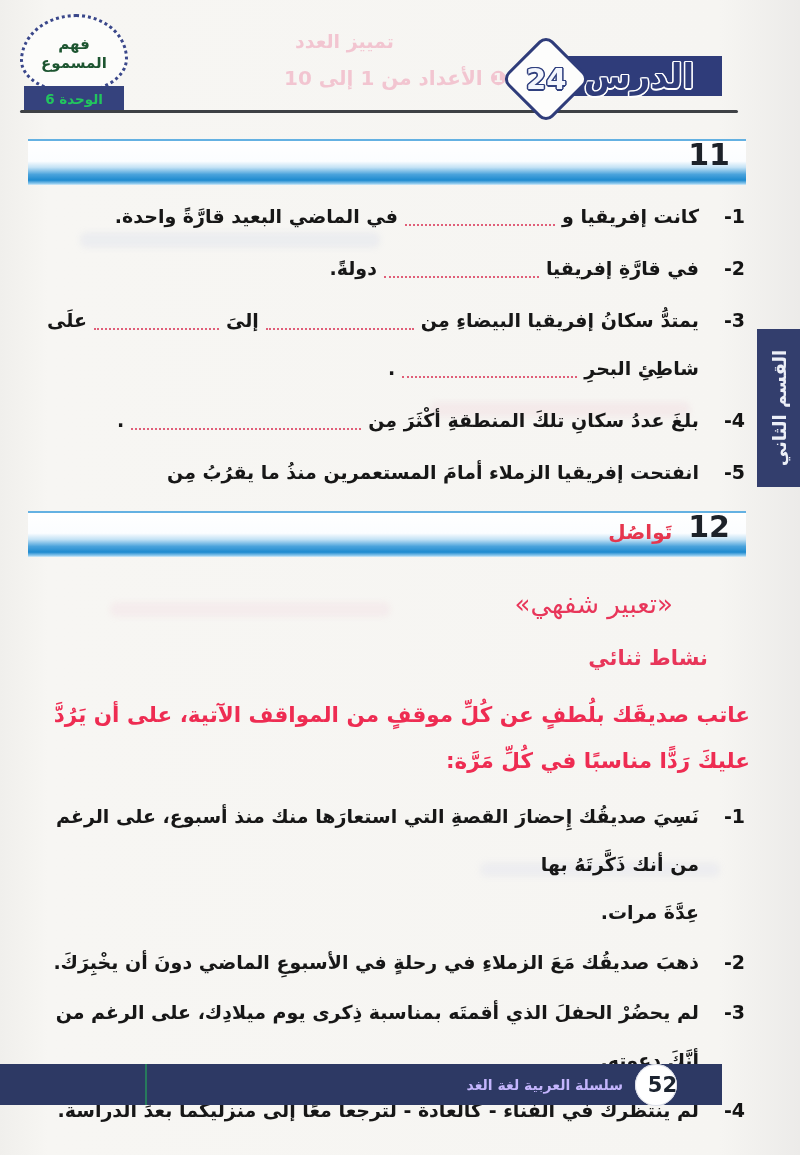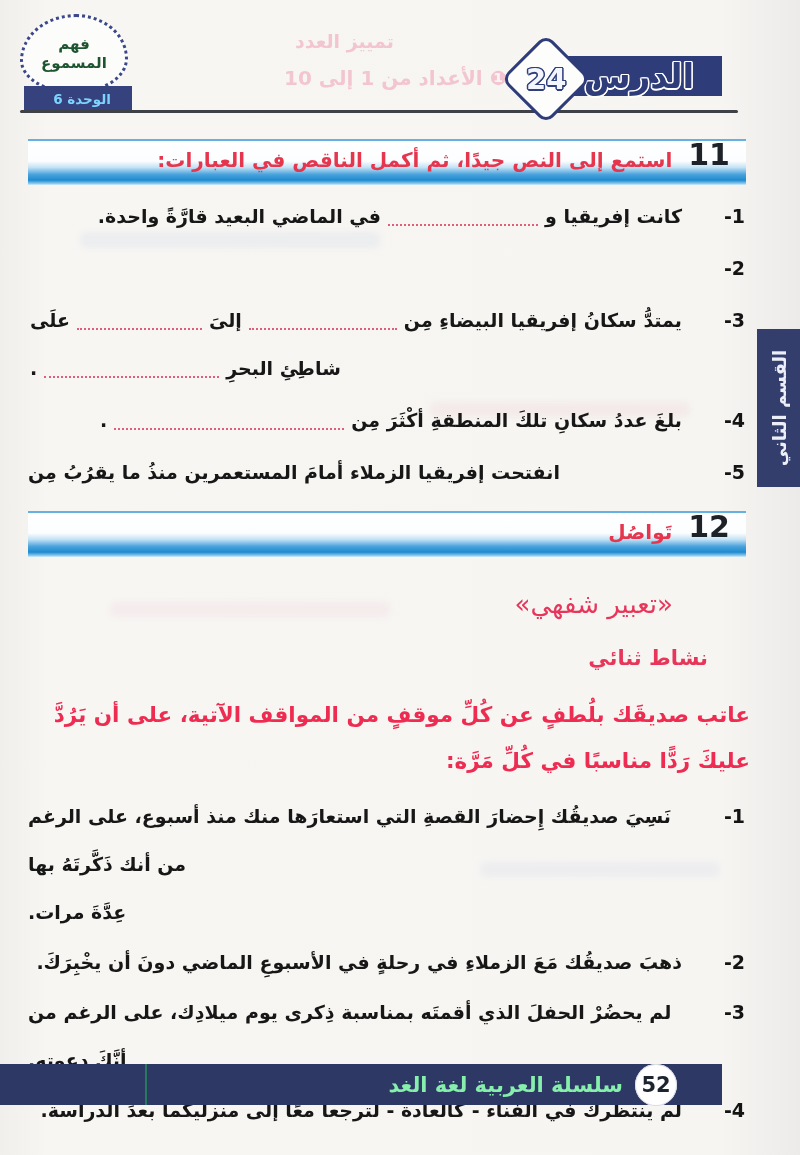--- a/index.html
+++ b/index.html
@@ -6,21 +6,21 @@
   body{width:800px;height:1155px;font-family:"DejaVu Sans",sans-serif;}
   .page{position:relative;width:800px;height:1155px;overflow:hidden;direction:rtl;
         background:linear-gradient(90deg,#f0efec 0%,#f7f6f3 6%,#f6f5f2 90%,#ecebe9 100%);}
 
   
   .badge-bubble{position:absolute;left:20px;top:14px;width:102px;height:74px;
     border:3px dotted #3a478a;border-radius:52% 48% 50% 50% / 58% 56% 44% 42%;
     background:#fcfcfa;display:flex;align-items:center;justify-content:center;
     text-align:center;color:#1d5530;font-weight:bold;font-size:15px;line-height:1.3;}
   .unit-box{position:absolute;left:24px;top:86px;width:100px;height:25px;background:#35427d;
-    color:#7dd3fc;font-size:13.5px;font-weight:bold;display:flex;align-items:center;justify-content:center;padding-left:8px;}
+    color:#22c55e;font-size:13.5px;font-weight:bold;display:flex;align-items:center;justify-content:center;}
   .lesson-bar{position:absolute;left:556px;top:56px;width:166px;height:40px;background:#2f3c7a;
     display:flex;align-items:center;justify-content:center;font-size:34px;font-weight:bold;
     color:#2f3c7a;letter-spacing:1px;
     text-shadow:-1.5px 0 #fff,1.5px 0 #fff,0 -1.5px #fff,0 1.5px #fff,-1px -1px #fff,1px 1px #fff,-1px 1px #fff,1px -1px #fff;}
   .lesson-diamond{position:absolute;left:514px;top:47px;width:58px;height:58px;background:#fdfdfc;
     border:3.5px solid #2f3c7a;border-radius:10px;transform:rotate(45deg);z-index:3;
     display:flex;align-items:center;justify-content:center;}
   .lesson-diamond span{transform:rotate(-45deg);font-size:29px;font-weight:bold;color:#f3f6fd;
     text-shadow:-1.5px 0 #30407f,1.5px 0 #30407f,0 -1.5px #30407f,0 1.5px #30407f,-1px -1px #30407f,1px 1px #30407f,-1px 1px #30407f,1px -1px #30407f;}
   .top-rule{position:absolute;left:20px;top:110px;width:718px;height:3px;background:#3e4145;border-radius:2px;}
@@ -34,41 +34,41 @@
     background:linear-gradient(180deg,#ffffff 0%,#fbfdff 46%,#c3e2f5 60%,#4aa3dc 76%,#1e8acf 89%,#93cbee 97%,#d8edf9 100%);
     display:flex;align-items:center;padding:0 16px;gap:16px;box-sizing:border-box;}
   .section-num{font-size:30px;font-weight:800;color:#1d2229;line-height:1;padding-bottom:16px;}
   .section-title{color:#e6364e;font-size:20px;font-weight:bold;padding-bottom:6px;}
 
   
   .items-list{position:absolute;right:55px;left:28px;}
   .item-row{display:flex;align-items:flex-start;margin-bottom:4px;}
   #list12 .item-row{margin-bottom:2px;}
   .item-num{flex:0 0 32px;text-align:right;font-size:19px;font-weight:bold;color:#141414;line-height:48px;direction:rtl;}
-  .item-content{font-size:19px;font-weight:bold;color:#171717;line-height:48px;text-align:left;margin-right:31px;}
+  .item-content{font-size:19px;font-weight:bold;color:#171717;line-height:48px;text-align:right;margin-right:14px;}
   .blank{display:inline-block;height:6px;border-bottom:2.2px dotted #e05e78;margin:0 7px;vertical-align:-3px;}
 
   
   .subtitle{position:absolute;right:127px;top:589px;color:#e8365a;font-size:26px;font-weight:normal;}
   .activity{position:absolute;right:92px;top:646px;color:#e8365a;font-size:21px;font-weight:bold;}
   .prompt{position:absolute;right:50px;left:45px;top:692px;font-size:21.5px;font-weight:bold;
     color:#ee2c52;line-height:46px;}
 
   
   .side-tab{position:absolute;left:757px;top:329px;width:43px;height:158px;background:#333e6d;}
   .side-tab span{position:absolute;left:50%;top:50%;transform:translate(-50%,-50%) rotate(-90deg);
     white-space:nowrap;color:#eceff7;font-size:18px;font-weight:bold;}
 
   
   .footer-bar{position:absolute;left:0;top:1064px;width:722px;height:41px;background:#2d3964;}
   .footer-green-line{position:absolute;left:145px;top:0;width:2px;height:100%;background:#27865a;opacity:.85;}
   .footer-content{position:absolute;right:45px;top:0;height:100%;display:flex;align-items:center;gap:12px;direction:rtl;}
   .page-circle{width:42px;height:42px;border-radius:50%;background:#ffffff;color:#1c2430;
-    font-weight:bold;font-size:21px;display:flex;align-items:center;justify-content:center;box-shadow:0 0 0 1px #d9dce6 inset;}
-  .series-title{color:#86efac;font-size:21px;font-weight:bold;letter-spacing:.5px;}
+    font-weight:bold;font-size:21px;display:flex;align-items:center;box-shadow:0 0 0 1px #d9dce6 inset;}
+  .series-title{color:#c4b5fd;font-size:14px;font-weight:bold;letter-spacing:.5px;}
 </style>
 </head>
 <body>
 
 <div class="page">
 
   <div class="ghost" style="left:295px;top:30px;font-size:19px;">تمييز العدد</div>
   <div class="ghost" style="left:252px;top:66px;font-size:20px;margin-left:32px;">❶ الأعداد من 1 إلى 10</div>
   <div class="gblob" style="left:80px;top:232px;width:300px;height:16px;background:rgba(150,170,220,.10);"></div>
   <div class="gblob" style="left:430px;top:402px;width:260px;height:15px;background:rgba(233,160,185,.12);"></div>
@@ -84,29 +84,29 @@
   <div class="lesson-bar">
     <span>الدرس</span>
   </div>
   <div class="lesson-diamond">
     <span>24</span>
   </div>
   <div class="top-rule"></div>
 
   <div class="section-bar" style="top:139px;">
     <span class="section-num">11</span>
-    <span class="section-title">استمع إلى النص جيدًا، ثم أكمل الناقص في العبارات:</span>
   </div>
   <div class="items-list" id="list11" style="top:192px;">
       <div class="item-row">
         <span class="item-num">1-</span>
         <div class="item-content"><span>كانت إفريقيا و</span><span class="blank" style="width: 150px;"></span><span>في الماضي البعيد قارَّةً واحدة.</span></div>
       </div>
       <div class="item-row">
         <span class="item-num">2-</span>
+        <div class="item-content"><span>في قارَّةِ إفريقيا</span><span class="blank" style="width: 155px;"></span><span>دولةً.</span></div>
       </div>
       <div class="item-row">
         <span class="item-num">3-</span>
         <div class="item-content"><span>يمتدُّ سكانُ إفريقيا البيضاءِ مِن</span><span class="blank" style="width: 148px;"></span><span>إلىَ</span><span class="blank" style="width: 125px;"></span><span>علَى</span><br><span>شاطِئِ البحرِ</span><span class="blank" style="width: 175px;"></span><span>.</span></div>
       </div>
       <div class="item-row">
         <span class="item-num">4-</span>
         <div class="item-content"><span>بلغَ عددُ سكانِ تلكَ المنطقةِ أكْثَرَ مِن</span><span class="blank" style="width: 230px;"></span><span>.</span></div>
       </div>
       <div class="item-row">

